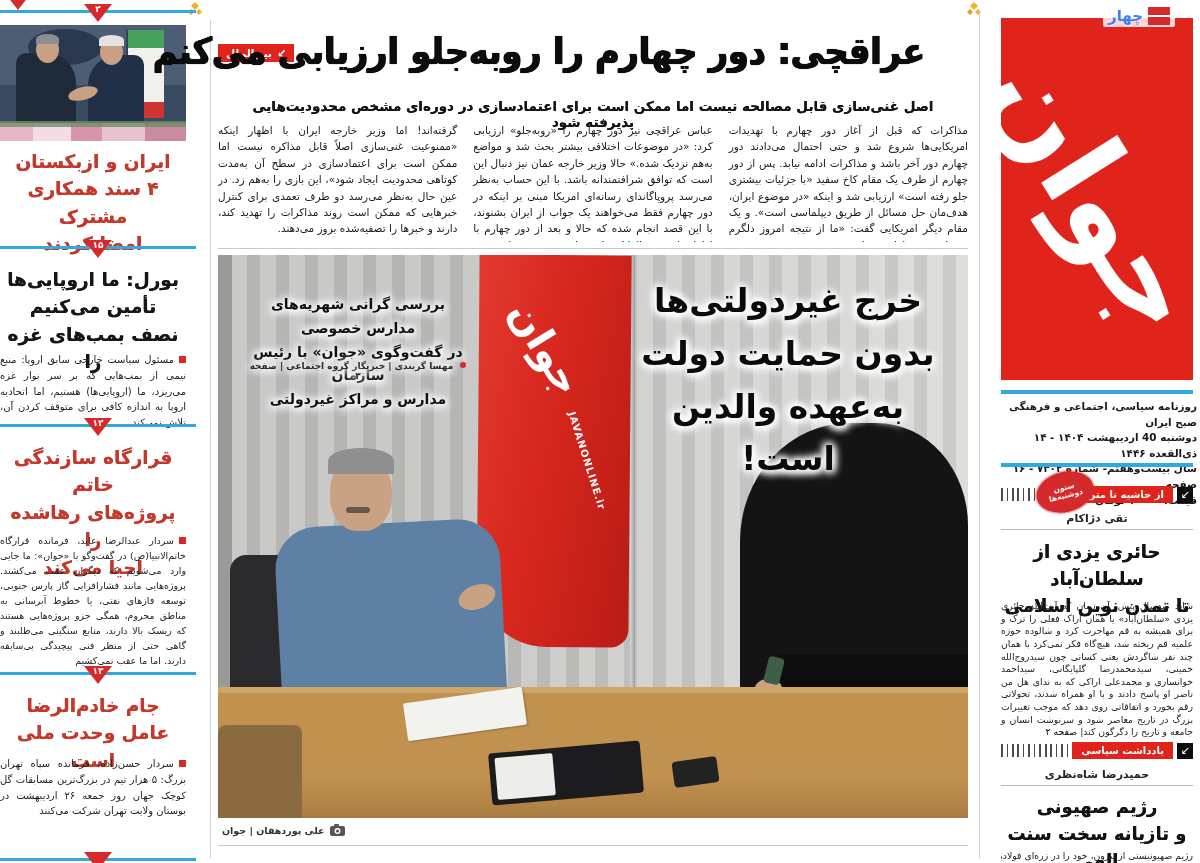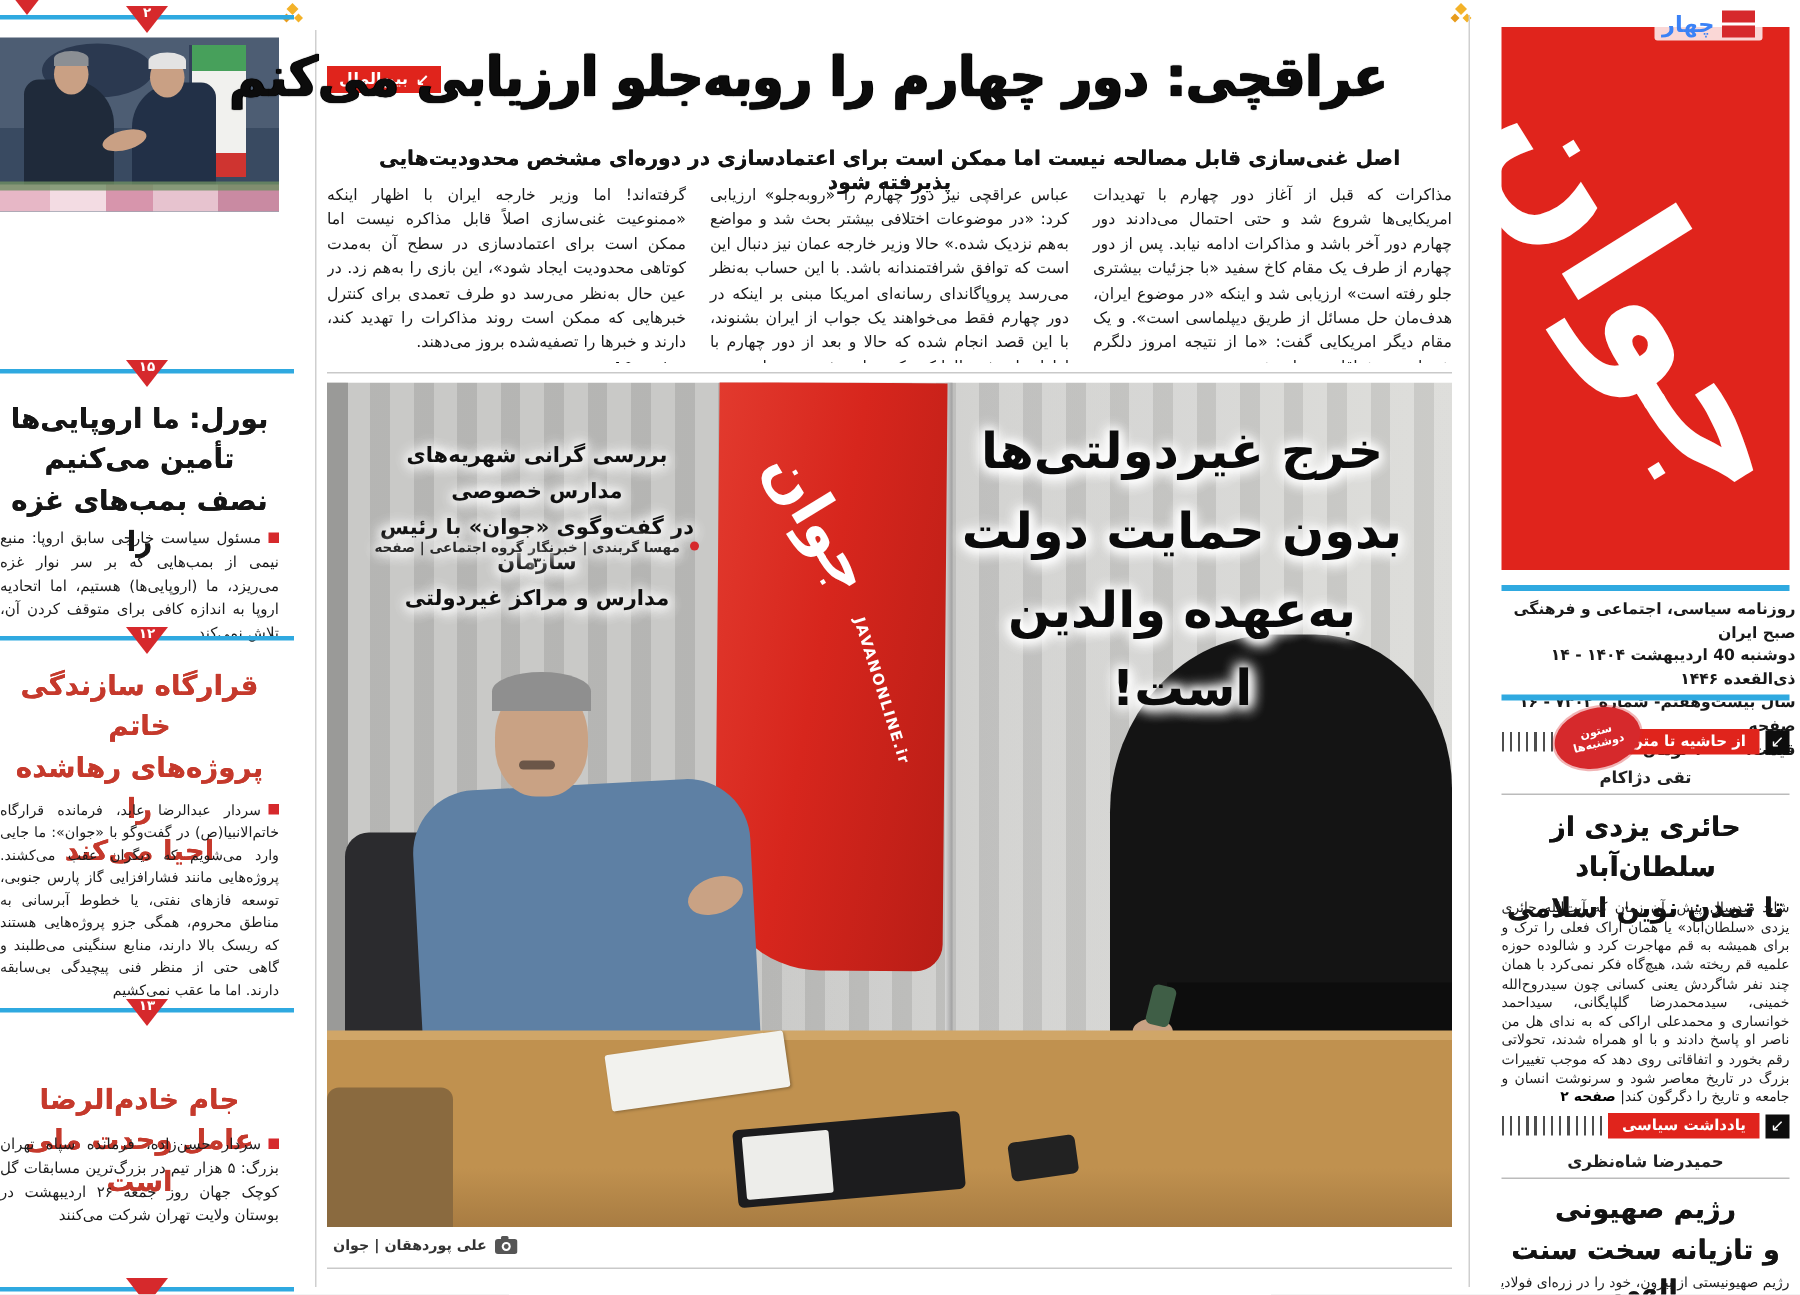--- a/index.html
+++ b/index.html
@@ -62,21 +62,21 @@
   .kicker-badge{position:absolute;background:#e0241c;color:#fff;font-weight:bold;font-size:10.5px;
     height:18px;display:flex;align-items:center;gap:5px;padding:0 8px;}
   .kicker-badge::before{content:"↙";font-size:11px;}
   .lead-headline{position:absolute;text-align:center;white-space:nowrap;color:#0c0c0c;font-weight:bold;}
   .lead-headline span{display:inline-block;font-size:37px;transform:scaleX(.9);transform-origin:center;
     text-shadow:0 0 1px #000,.8px 0 #000,-.8px 0 #000;}
   .lead-subhead{position:absolute;text-align:center;font-size:13.5px;font-weight:bold;color:#141414;
     text-shadow:0 0 .3px currentColor;}
   .lead-cols{position:absolute;display:flex;gap:16px;direction:rtl;overflow:hidden;}
   .lead-col{flex:1;font-size:10.5px;line-height:1.56;text-align:justify;color:#1a1a1a;}
-  .pg-ref{font-weight:bold;color:#000;}
+  .pg-ref{font-weight:normal;color:#000;}
 
   
   .main-photo{position:absolute;overflow:hidden;background:
      linear-gradient(90deg,#bdbdbb 0 16px,#cscsc 0) ,#c9c9c7;}
   .curtain{position:absolute;inset:0;
      background:repeating-linear-gradient(90deg,rgba(0,0,0,.07) 0 13px,rgba(255,255,255,.10) 13px 29px),
      linear-gradient(90deg,#c3c3c1 0 35%,#cfcfcd 60%,#dadad7 100%);}
   .photo-halo{text-shadow:0 0 6px #fff,0 0 12px #fff,0 2px 10px #fff,2px 2px 9px #fff,-2px -2px 9px #fff;}
   .ov-head{position:absolute;text-align:center;font-weight:bold;font-size:33px;line-height:1.6;color:#0b0b0b;}
   .ov-kicker{position:absolute;text-align:center;font-weight:bold;font-size:14px;line-height:1.7;color:#101010;}
@@ -126,20 +126,25 @@
     <div class="abs" style="left:36px;top:11px;width:23px;height:27px;background:#c9a084;border-radius:50%;"></div>
     <div class="abs" style="left:36px;top:9px;width:23px;height:10px;background:#8b8f94;border-radius:50% 50% 0 0;"></div>
     <div class="abs" style="left:88px;top:30px;width:56px;height:80px;background:#223047;border-radius:30px 10px 0 0;"></div>
     <div class="abs" style="left:100px;top:13px;width:23px;height:27px;background:#c9a084;border-radius:50%;"></div>
     <div class="abs" style="left:99px;top:10px;width:25px;height:11px;background:#e3e3e3;border-radius:50% 50% 0 0;"></div>
     <div class="abs" style="left:68px;top:62px;width:30px;height:13px;background:#c9a084;border-radius:50%;transform:rotate(-14deg);"></div>
     <div class="abs" style="left:0;bottom:0;width:186px;height:18px;background:linear-gradient(90deg,#e7b7c6 0 18%,#f3dce3 18% 38%,#d795ac 38% 55%,#e7c3cf 55% 78%,#c98aa2 78%);"></div>
     <div class="abs" style="left:0;bottom:14px;width:186px;height:6px;background:rgba(111,143,99,.8);"></div>
   </div>
 
+  <div class="sb-head" style="left:0;top:148px;width:186px;">
+    <div>ایران و ازبکستان</div>
+    <div>۴ سند همکاری مشترک</div>
+    <div>امضا کردند</div>
+  </div>
 
   <div class="divider" style="left:0;top:240px;width:196px;text-align:center;">
     <div class="dline"></div>
       <div class="tri"></div>
     <div class="tri-num">۱۵</div>
   </div>
   <div class="sb-head black" style="left:0;top:266px;width:186px;">
     <div>بورل: ما اروپایی‌ها</div>
     <div>تأمین می‌کنیم</div>
     <div>نصف بمب‌های غزه را</div>
@@ -160,21 +165,21 @@
   </div>
   <div class="sb-body" style="left:0;top:533px;width:186px;height:120px;font-size:9.5px;">
     <span class="bullet"></span><span>سردار عبدالرضا عابد، فرمانده قرارگاه خاتم‌الانبیا(ص) در گفت‌وگو با «جوان»: ما جایی وارد می‌شویم که دیگران عقب می‌کشند. پروژه‌هایی مانند فشارافزایی گاز پارس جنوبی، توسعه فازهای نفتی، یا خطوط آبرسانی به مناطق محروم، همگی جزو پروژه‌هایی هستند که ریسک بالا دارند، منابع سنگینی می‌طلبند و گاهی حتی از منظر فنی پیچیدگی بی‌سابقه دارند. اما ما عقب نمی‌کشیم</span>
   </div>
 
   <div class="divider" style="left:0;top:666px;width:196px;">
     <div class="dline"></div>
       <div class="tri"></div>
     <div class="tri-num">۱۳</div>
   </div>
-  <div class="sb-head" style="left:0;top:692px;width:186px;margin-top:28px;">
+  <div class="sb-head" style="left:0;top:692px;width:186px;">
     <div>جام خادم‌الرضا</div>
     <div>عامل وحدت ملی است</div>
   </div>
   <div class="sb-body" style="left:0;top:756px;width:186px;height:66px;font-size:10px;">
     <span class="bullet"></span><span>سردار حسن‌زاده، فرمانده سپاه تهران بزرگ: ۵ هزار تیم در بزرگ‌ترین مسابقات گل کوچک جهان روز جمعه ۲۶ اردیبهشت در بوستان ولایت تهران شرکت می‌کنند</span>
   </div>
 
   <div class="divider" style="left:0;top:852px;width:196px;">
     <div class="dline"></div>
       <div class="tri"></div>

